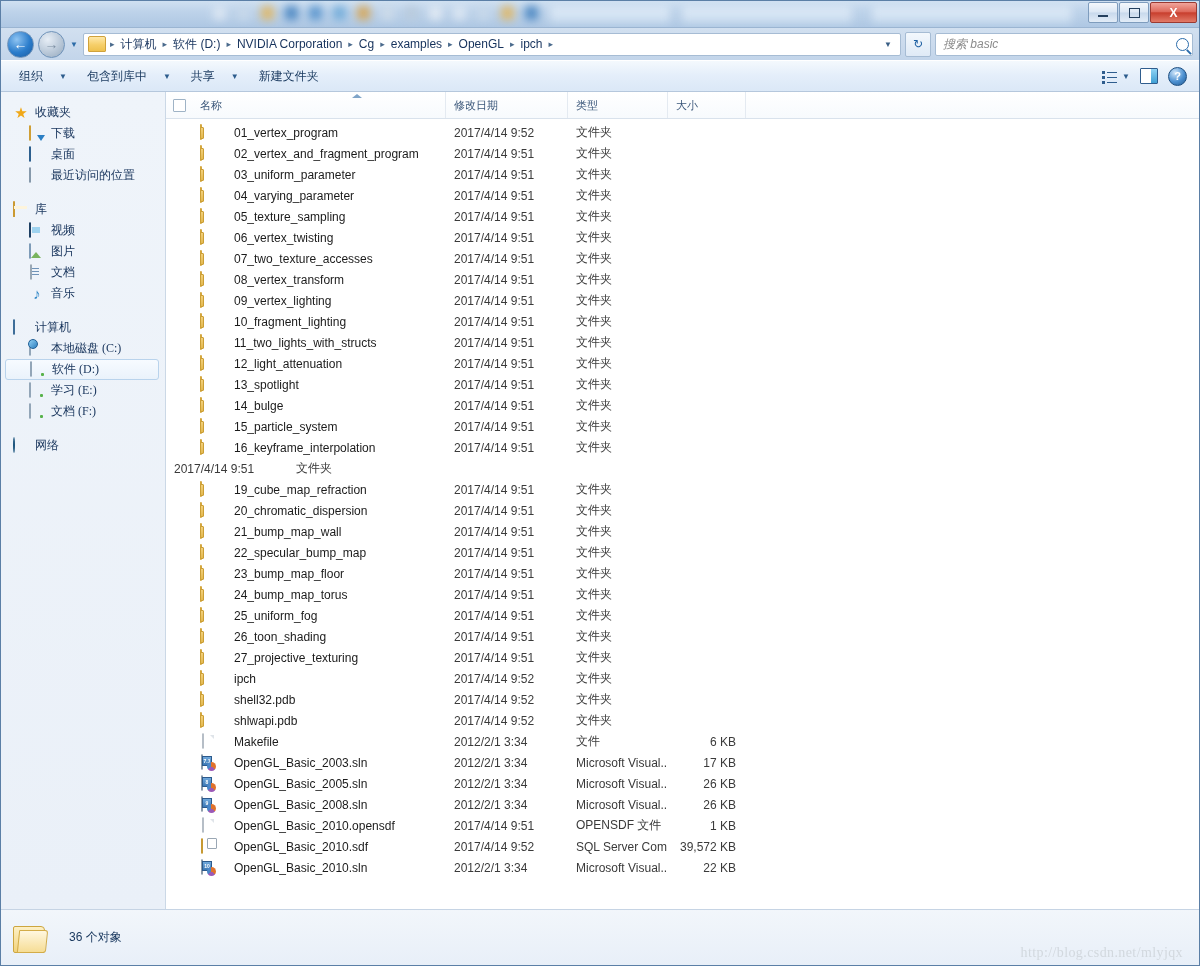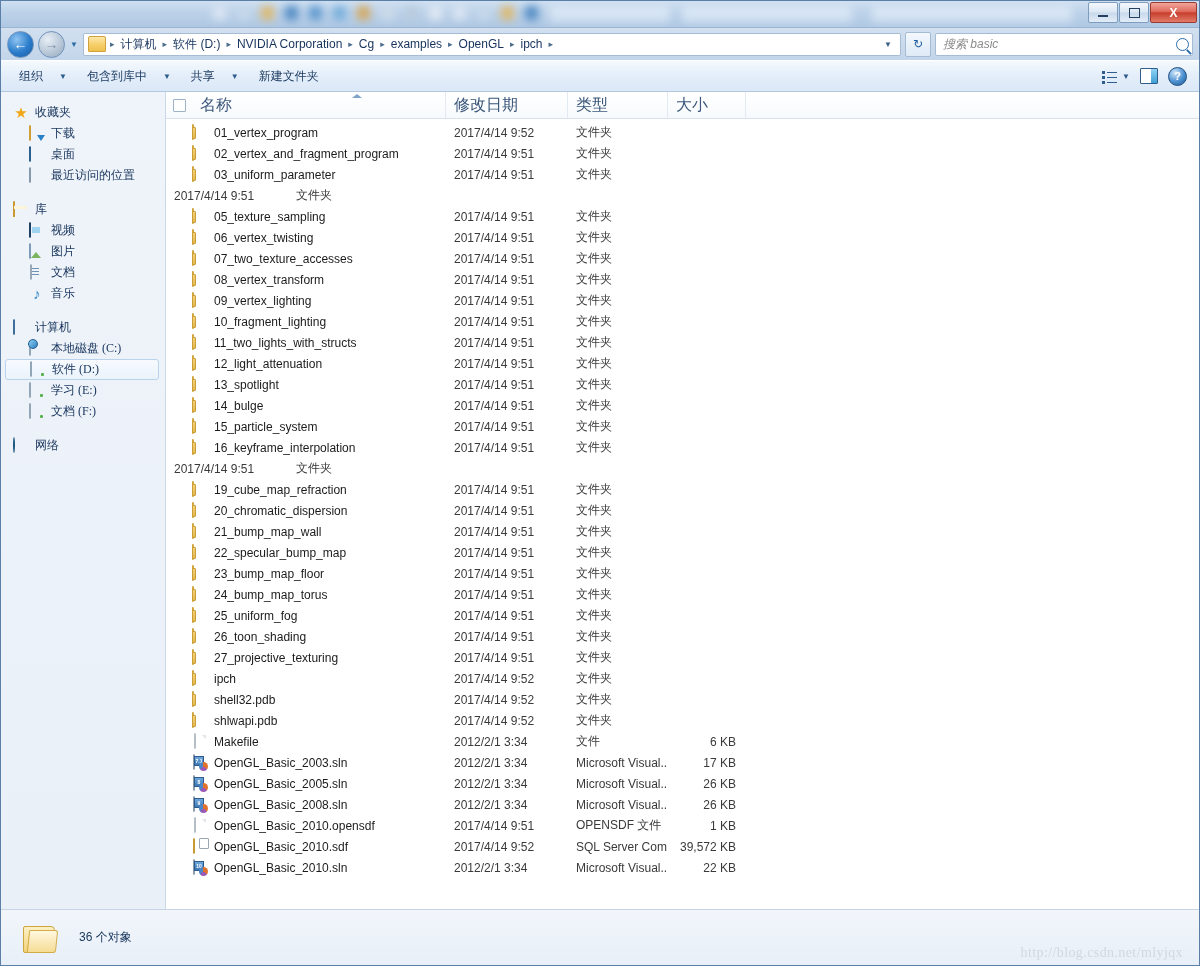--- a/index.html
+++ b/index.html
@@ -216,42 +216,42 @@
     border:1px solid #1e567f;
   }
   
   #listpane{flex:1 1 auto;display:flex;flex-direction:column;min-width:0;background:#ffffff;}
   #colhead{
     flex:0 0 26px;height:26px;display:flex;align-items:center;
     background:linear-gradient(180deg,#ffffff 0%,#f7fafd 100%);
     border-bottom:1px solid #d9e2ec;position:relative;
   }
   .ch{
-    font-size:16px;color:#3b577a;box-sizing:border-box;
+    font-size:11px;color:#3b577a;box-sizing:border-box;
     padding:0 8px;height:26px;display:flex;align-items:center;
     border-right:1px solid #e4eaf1;position:relative;text-align:right;
   }
   .ch-check{flex:0 0 26px;justify-content:center;border-right:none;padding:0;}
   .hcheck{width:11px;height:11px;border:1px solid #9fb3c6;background:#ffffff;border-radius:1px;}
   .ch-name{flex:0 0 254px;}
   .ch-date{flex:0 0 122px;}
   .ch-type{flex:0 0 100px;}
   .ch-size{flex:0 0 78px;}
   .ch-rest{flex:1 1 auto;border-right:none;}
   .sortmark{
     position:absolute;left:186px;top:2px;width:0;height:0;
     border-left:5px solid transparent;border-right:5px solid transparent;
     border-bottom:4px solid #7fa4c8;
   }
   #rows{flex:1 1 auto;overflow:hidden;padding-top:3px;}
   .row{
     display:flex;align-items:center;height:21px;font-size:12px;color:#1b1b1b;
   }
   .cell{box-sizing:border-box;padding:0 8px;height:21px;display:flex;align-items:center;white-space:nowrap;overflow:hidden;}
-  .c-name{flex:0 0 280px;gap:6px;padding-left:26px;align-items:center;}
+  .c-name{flex:0 0 280px;gap:18px;padding-left:34px;align-items:center;}
   .c-date{flex:0 0 122px;color:#3a3a3a;}
   .c-type{flex:0 0 100px;color:#3a3a3a;}
   .c-size{flex:0 0 78px;color:#3a3a3a;justify-content:flex-end;padding-right:10px;}
   
   .fi{flex:0 0 16px;width:16px;height:16px;position:relative;}
   .fi-folder{
     width:14px;height:12px;margin-top:2px;
     background:linear-gradient(150deg,#fdefc0 0%,#f7d680 45%,#efc65d 100%);
     border:1px solid #d3a63c;border-radius:1px 2px 2px 1px;
   }
@@ -281,21 +281,21 @@
   }
   .fi-sdf{
     width:13px;height:13px;margin:2px 0 0 1px;border-radius:1px;
     background:linear-gradient(180deg,#ffe6a8,#efc35c);border:1px solid #c79a33;
   }
   .fi-sdf::after{content:"";position:absolute;right:-1px;top:-1px;width:8px;height:9px;
     background:#ffffff;border:1px solid #9aa7b4;border-radius:1px;}
   
   #statusbar{
     flex:0 0 56px;height:56px;display:flex;align-items:center;
-    padding-left:22px;gap:22px;box-sizing:border-box;
+    padding-left:12px;gap:22px;box-sizing:border-box;
     background:linear-gradient(180deg,#f2f6fb 0%,#e8eff8 100%);
     border-top:1px solid #c6d4e4;position:relative;
   }
   .stfolder{
     width:34px;height:28px;position:relative;flex:0 0 34px;
   }
   .stfolder .back{
     position:absolute;left:0;top:2px;width:30px;height:25px;border-radius:2px 4px 2px 2px;
     background:linear-gradient(180deg,#fdf0c6,#f2d37c);border:1px solid #cda63f;
   }
@@ -531,20 +531,24 @@
           <div class="row">
             <div class="cell c-name">
               <span class="fi"><span class="fi-folder"></span></span>
               <span>03_uniform_parameter</span>
             </div>
             <div class="cell c-date">2017/4/14 9:51</div>
             <div class="cell c-type">文件夹</div>
             <div class="cell c-size"></div>
           </div>
           <div class="row">
+            <div class="cell c-name">
+              <span class="fi"><span class="fi-folder"></span></span>
+              <span>04_varying_parameter</span>
+            </div>
             <div class="cell c-date">2017/4/14 9:51</div>
             <div class="cell c-type">文件夹</div>
             <div class="cell c-size"></div>
           </div>
           <div class="row">
             <div class="cell c-name">
               <span class="fi"><span class="fi-folder"></span></span>
               <span>05_texture_sampling</span>
             </div>
             <div class="cell c-date">2017/4/14 9:51</div>

